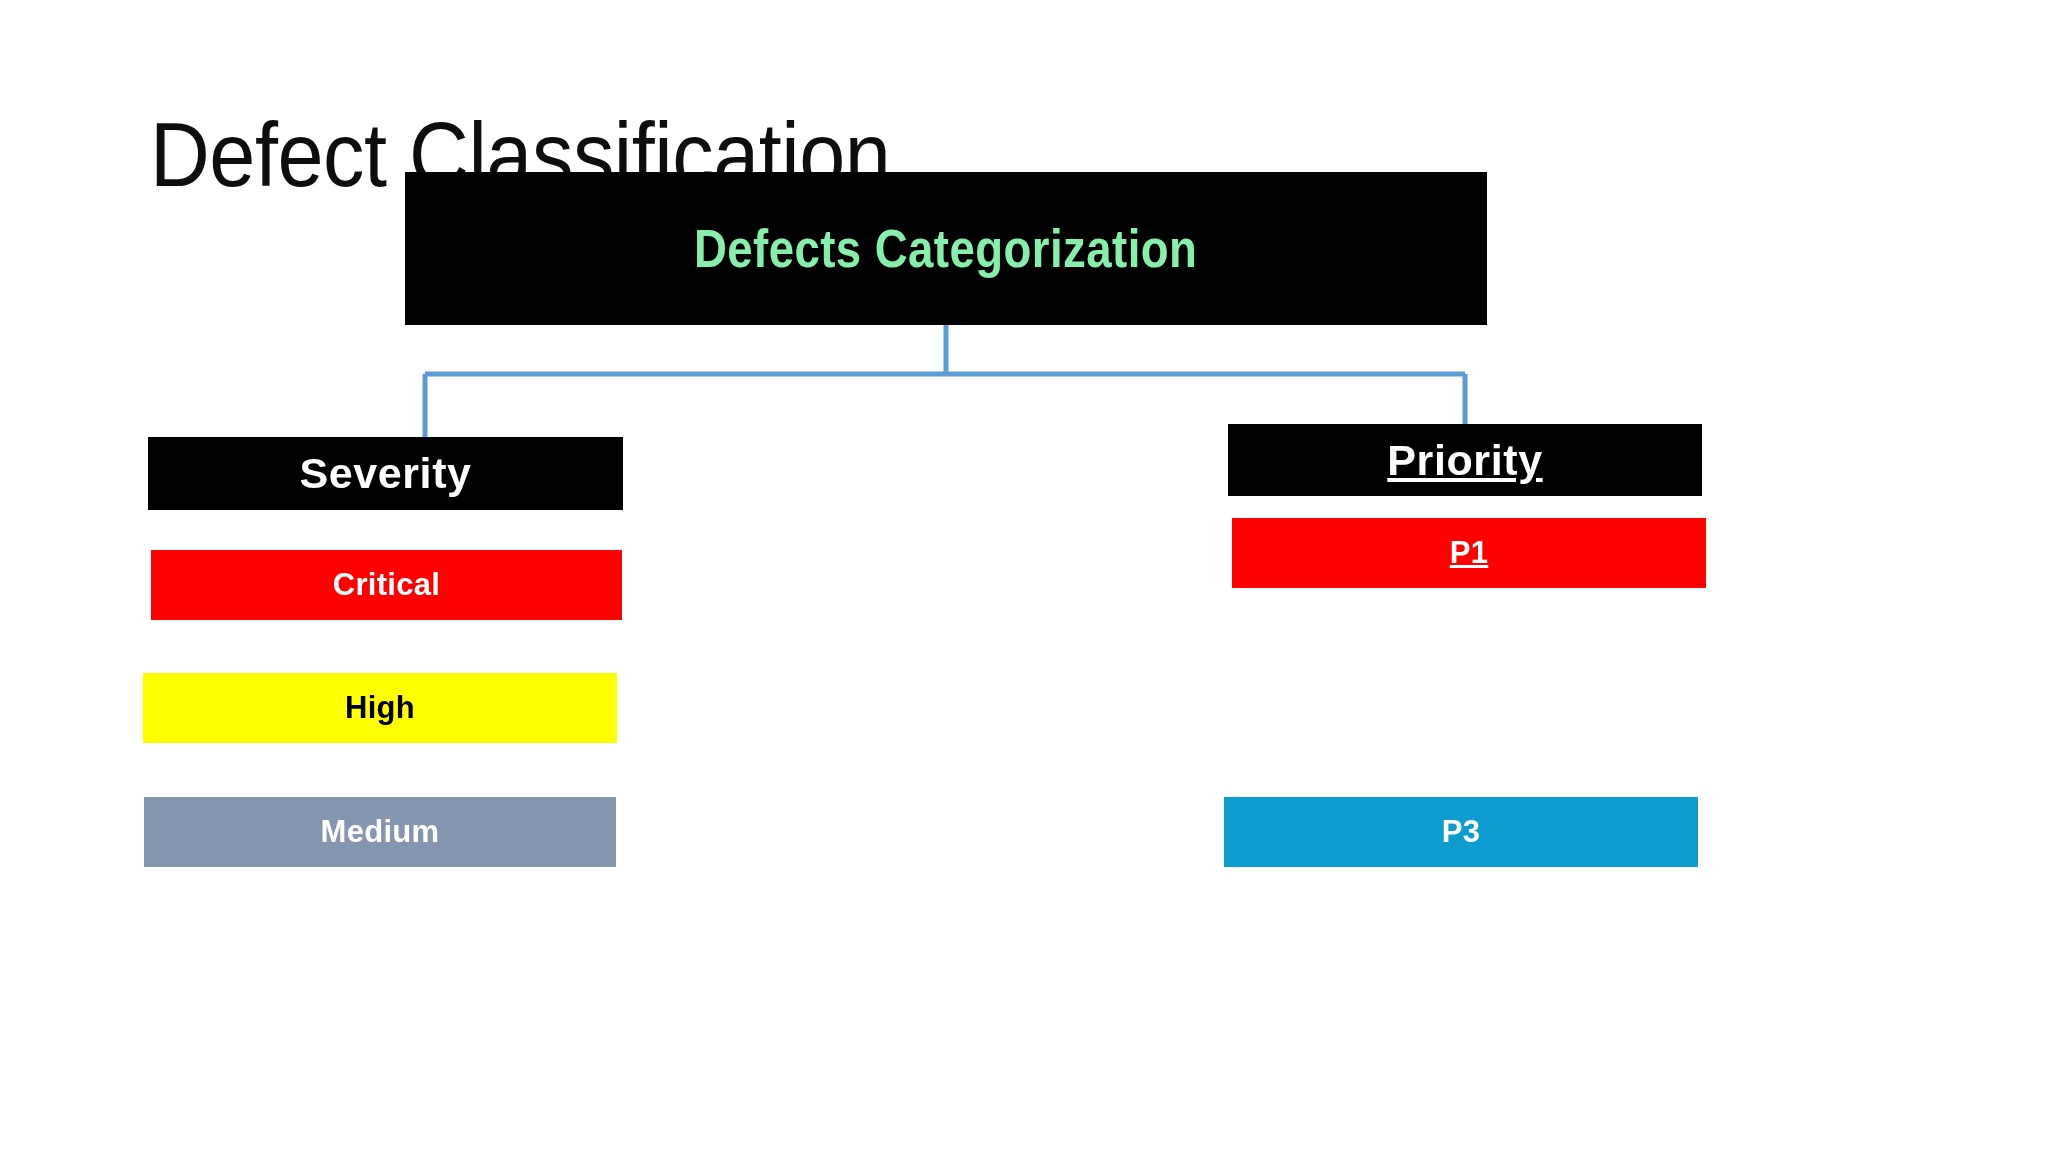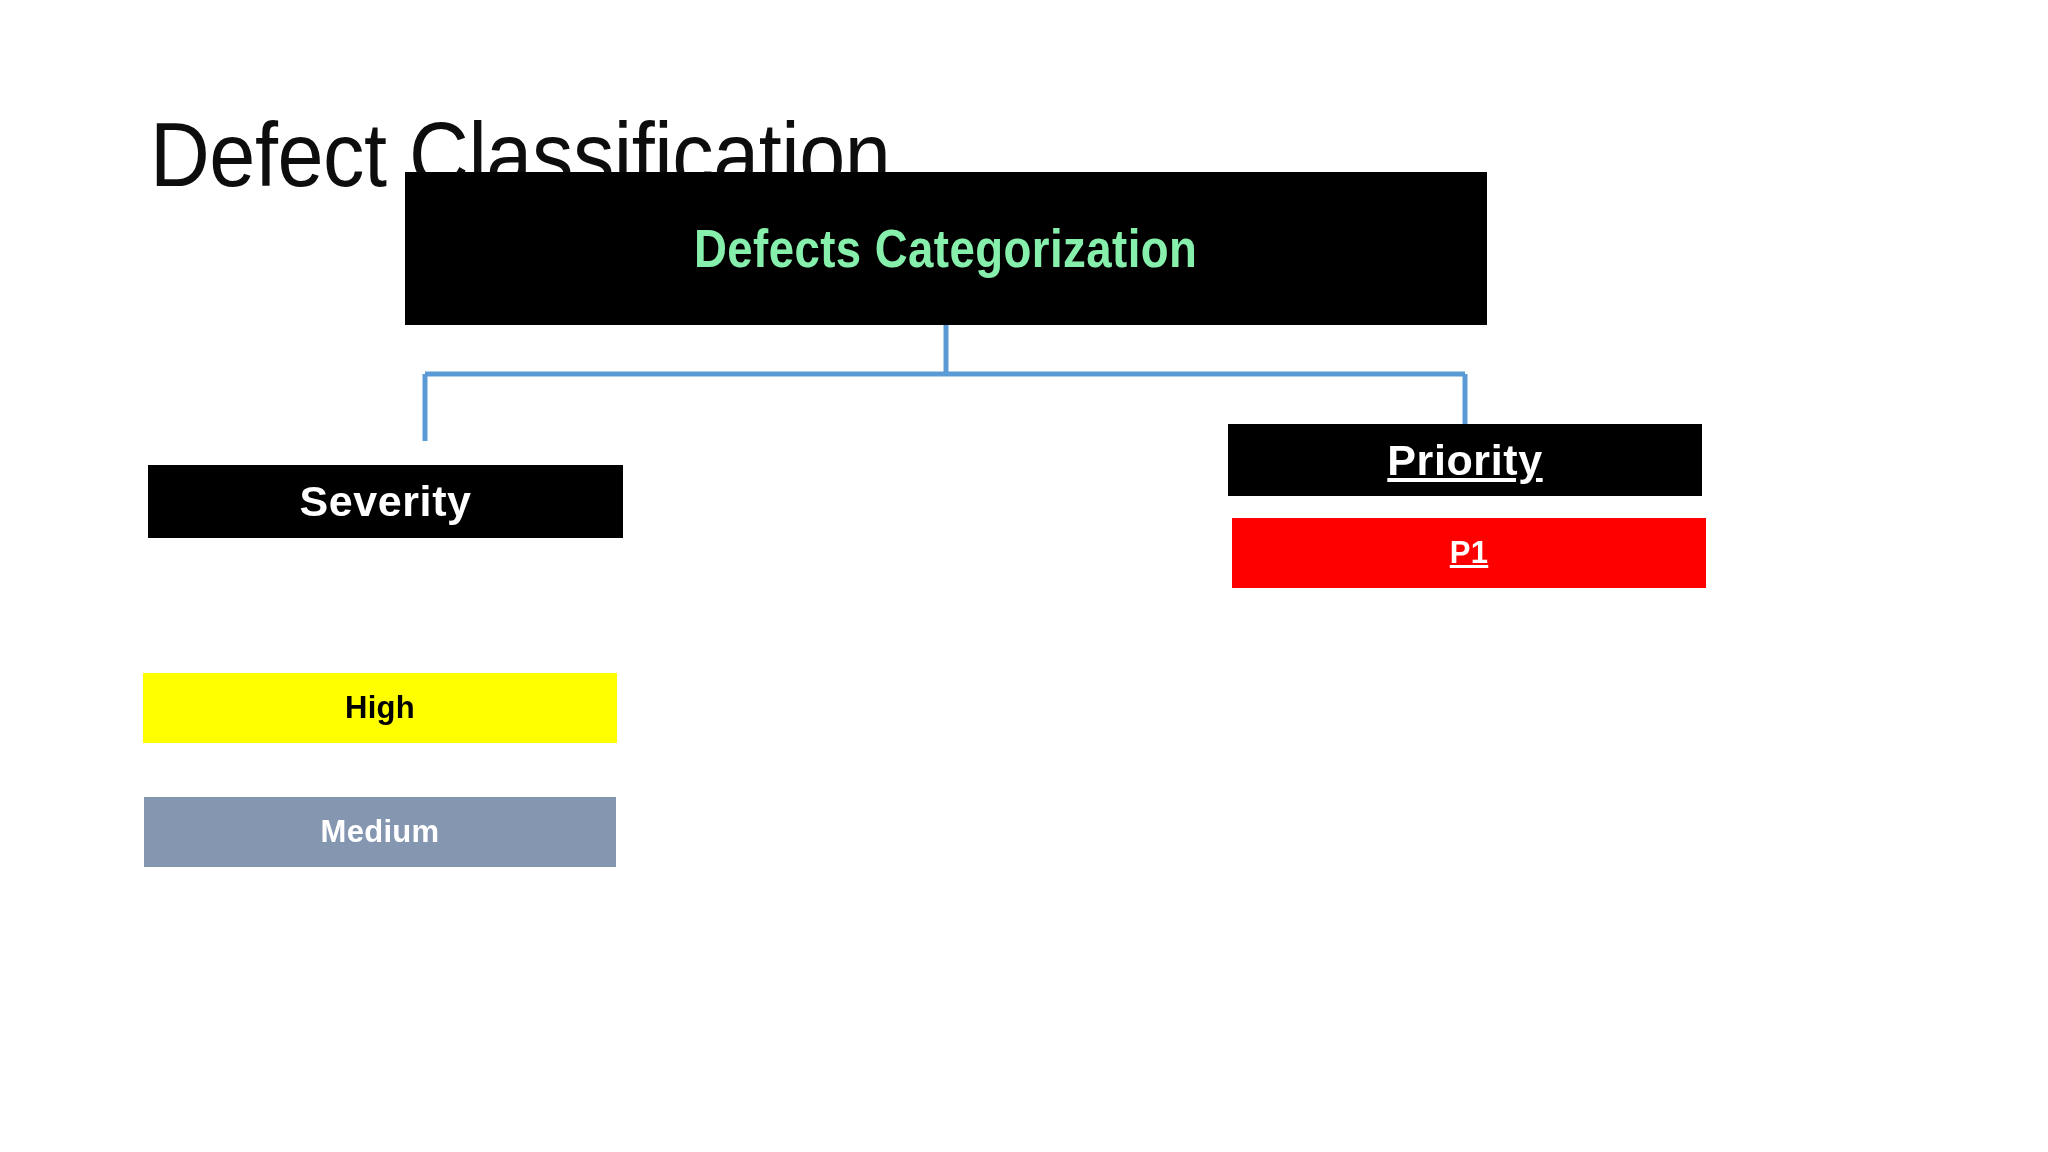--- a/index.html
+++ b/index.html
@@ -121,35 +121,41 @@
       <path d="M 425 374 L 1465 374"></path>
       <path d="M 425 374 L 425 441"></path>
       <path d="M 1465 374 L 1465 428"></path>
     </g>
   </svg>
 
   <div class="node" id="root-node" style="background: rgb(0, 0, 0); color: #86efac;">
     <span class="label">Defects Categorization</span>
   </div>
 
-  <div class="node branch-head" id="severity-node" style="background: rgb(0, 0, 0); color: rgb(255, 255, 255); margin-top: 28px;">
+  <div class="node branch-head" id="severity-node" style="background: rgb(0, 0, 0); color: rgb(255, 255, 255);">
     <span class="label">Severity</span>
   </div>
 
+  <div class="node chip" id="chip-critical" style="left: 151px; top: 550px; width: 471px; background: rgb(255, 0, 0); color: rgb(255, 255, 255);">
+    <span class="label">Critical</span>
+  </div>
   <div class="node chip" id="chip-high" style="left: 143px; top: 673px; width: 474px; background: rgb(255, 255, 0); color: rgb(0, 0, 0);">
     <span class="label">High</span>
   </div>
   <div class="node chip" id="chip-medium" style="left: 144px; top: 797px; width: 472px; background: rgb(132, 150, 176); color: rgb(255, 255, 255);">
     <span class="label">Medium</span>
   </div>
   <div class="node chip" id="chip-low" style="left: 140px; top: 925px; width: 475px; background: rgb(115, 112, 111); color: rgb(255, 255, 255);">
     <span class="label">Low</span>
   </div>
 
   <div class="node branch-head" id="priority-node" style="background: rgb(0, 0, 0); color: rgb(255, 255, 255);">
     <span class="label">Priority</span>
   </div>
 
   <div class="node chip" id="chip-p1" style="left: 1232px; top: 518px; width: 474px; background: rgb(255, 0, 0); color: rgb(255, 255, 255); text-decoration: underline;">
     <span class="label">P1</span>
   </div>
+  <div class="node chip" id="chip-p3" style="left: 1224px; top: 797px; width: 474px; background: rgb(13, 156, 206); color: rgb(255, 255, 255);">
+    <span class="label">P3</span>
+  </div>
 
 </div>
 
 </body></html>

